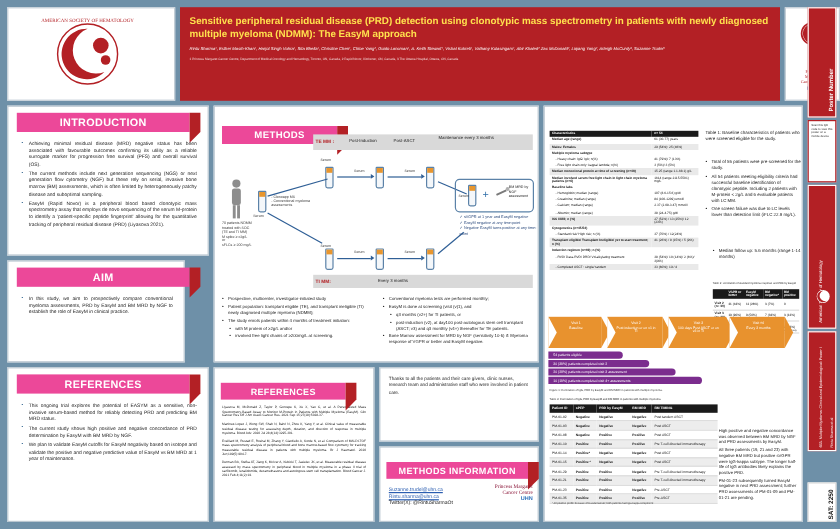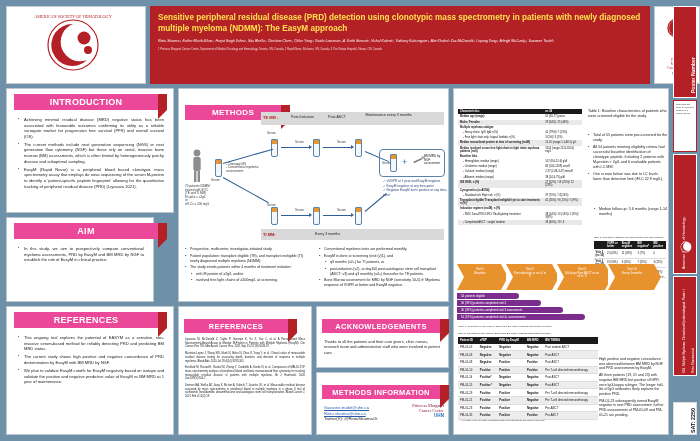--- a/index.html
+++ b/index.html
@@ -321,23 +321,20 @@
       </div>
     <div class="reftext">
       <p>Liyasova M, McDonald Z, Taylor P, Gorospe K, Xu X, Yao C, et al. A Personalized Mass Spectrometry-Based Assay to Monitor M-Protein in Patients with Multiple Myeloma (EasyM). Clin Cancer Res Off J Am Assoc Cancer Res. 2021 Sep 15;27(18):5028-37.</p>
       <p>Martinez-Lopez J, Wong SW, Shah N, Bahri N, Zhou K, Yang Y, et al. Clinical value of measurable residual disease testing for assessing depth, duration, and direction of response in multiple myeloma. Blood Adv. 2020 Jul 28;4(14):3295-301.</p>
       <p>Eveillard M, Rustad E, Roshal M, Zhang Y, Ciardiello A, Korde N, et al. Comparison of MALDI-TOF mass spectrometry analysis of peripheral blood and bone marrow-based flow cytometry for tracking measurable residual disease in patients with multiple myeloma. Br J Haematol. 2020 Jun;189(5):904-7.</p>
       <p>Derman BA, Stefka AT, Jiang K, McIver A, Kubicki T, Jasielec JK, et al. Measurable residual disease assessed by mass spectrometry in peripheral blood in multiple myeloma in a phase II trial of carfilzomib, lenalidomide, dexamethasone and autologous stem cell transplantation. Blood Cancer J. 2021 Feb 4;11(2):19.</p>
     </div>
   </div>
 
   <div class="card" id="ackCard">
-    <div class="bandwrap">
-        <div class="band sband sband2">ACKNOWLEDGEMENTS</div>
-      </div>
     <div class="acktext">Thanks to all the patients and their care givers, clinic nurses, research team and administrative staff who were involved in patient care.</div>
   </div>
 
   <div class="card" id="contCard">
     <div class="bandwrap">
         <div class="band sband sband2">METHODS INFORMATION</div>
       </div>
     <div class="conttext" style="position:relative;">
       <a href="#">Suzanne.trudel@uhn.ca</a>
       <a href="#">Rintu.sharma@uhn.ca</a>

